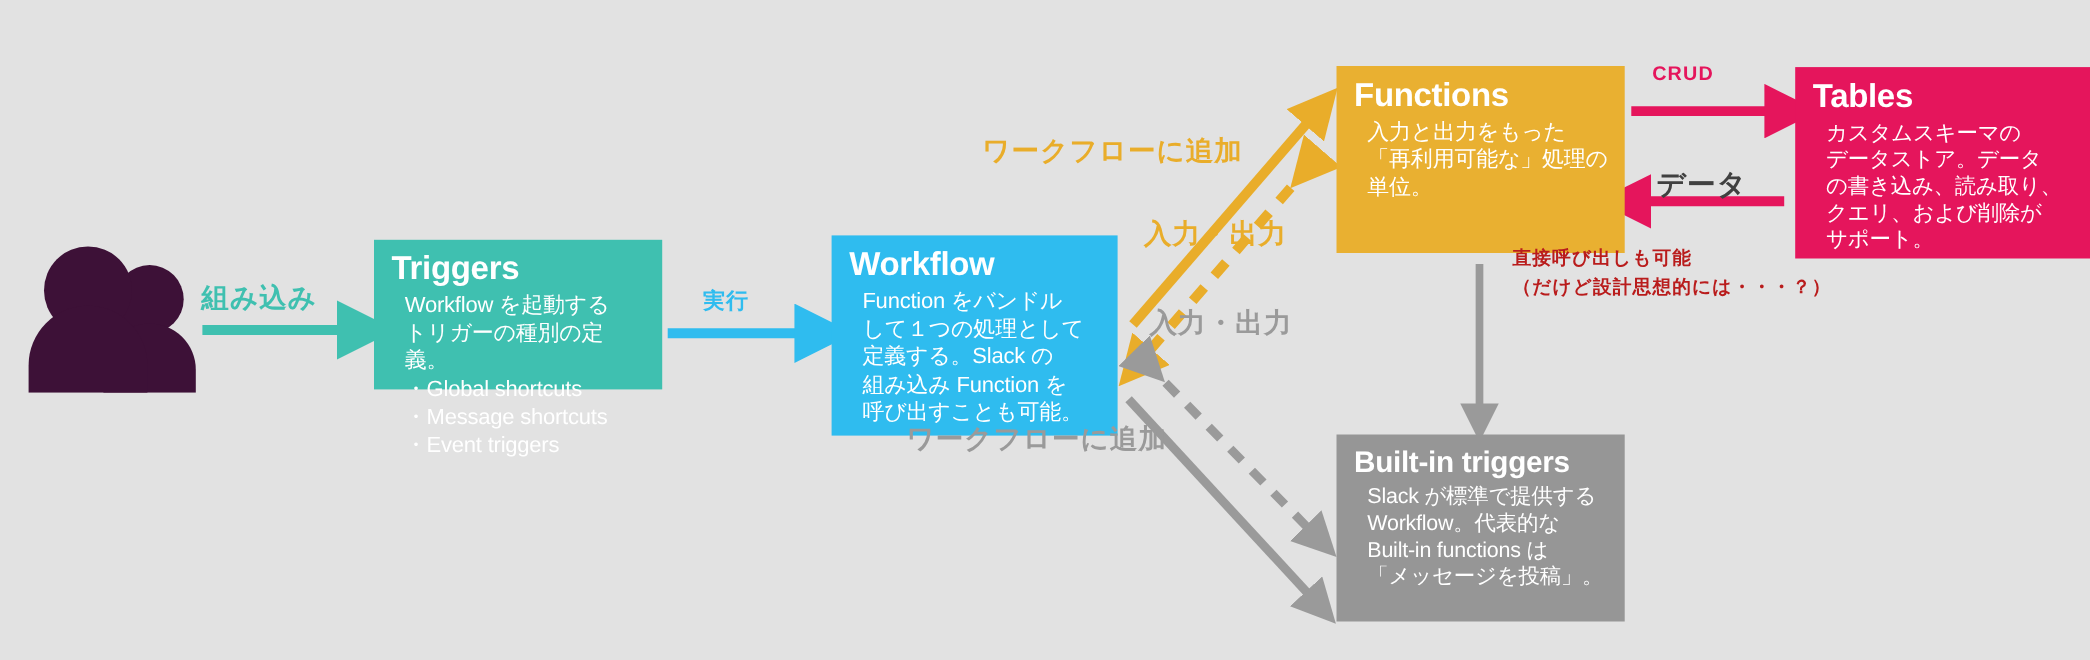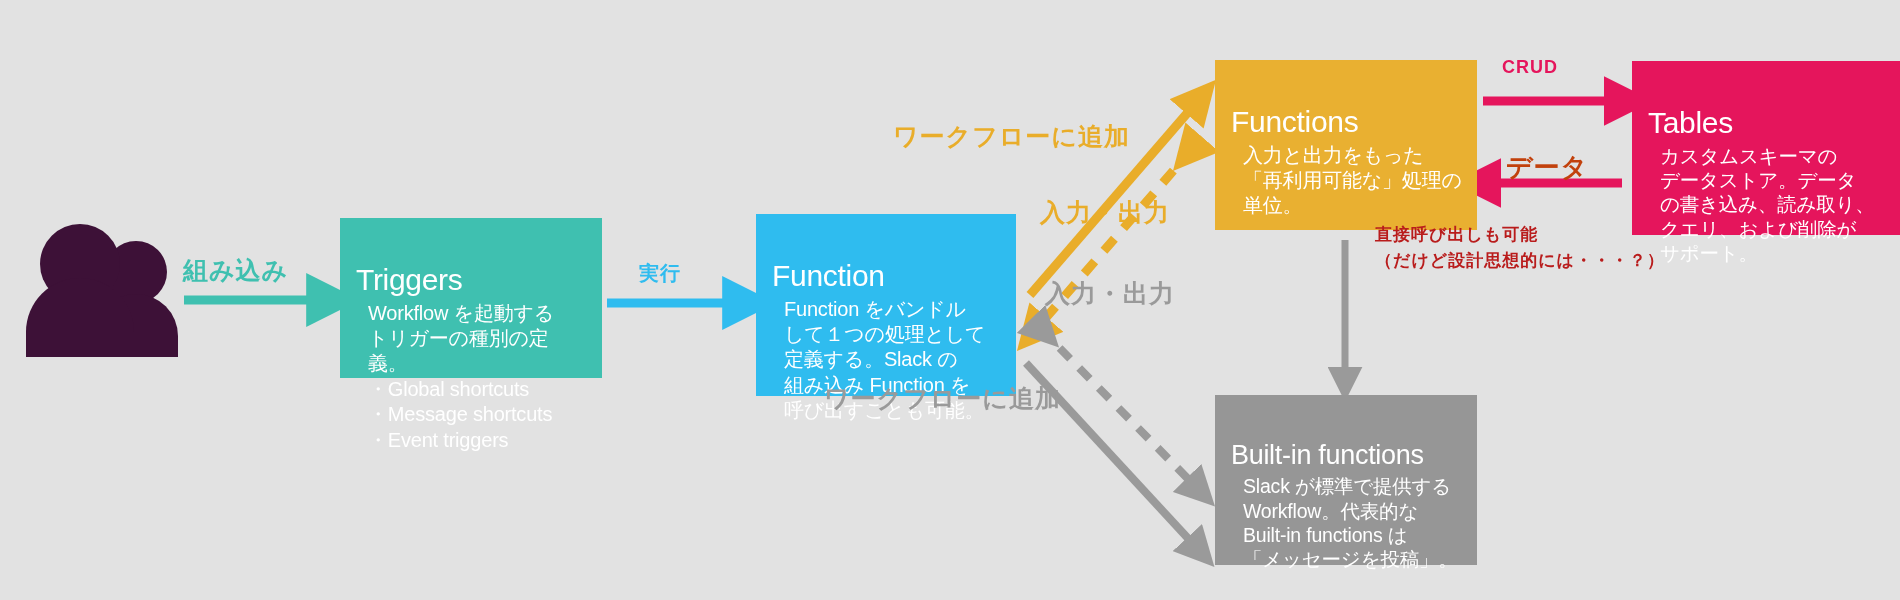--- a/index.html
+++ b/index.html
@@ -20,62 +20,61 @@
     width: 1900px; height: 600px;
     pointer-events: none;
   }
   .node {
     position: absolute;
     box-sizing: border-box;
     color: #ffffff;
     padding: 10px 14px 10px 16px;
   }
   .node-title {
-    font-weight: normal;
+    font-weight: bold;
     font-size: 30px;
     line-height: 1.12;
     letter-spacing: -0.3px;
     margin-bottom: 4px;
     white-space: nowrap;
-    margin-top: 35px;
   }
   .node-body {
     font-size: 20px;
     line-height: 1.27;
     padding-left: 12px;
     white-space: pre-line;
     letter-spacing: -0.2px;
   }
   .node-body-sm {
     font-size: 19.5px;
     line-height: 1.25;
   }
 
   
-  #node-triggers  { left: 340px; top: 218px; width: 262px; height: 160px; background: #3fc0b0; }
+  #node-triggers  { left: 340px; top: 218px; width: 262px; height: 136px; background: #3fc0b0; }
   #node-workflows { left: 756px; top: 214px; width: 260px; height: 182px; background: #2fbcef; }
   #node-functions { left: 1215px; top: 60px;  width: 262px; height: 170px; background: #e9b031; }
   #node-tables    { left: 1632px; top: 61px;  width: 290px; height: 174px; background: #e5155c; }
   #node-builtin   { left: 1215px; top: 395px; width: 262px; height: 170px; background: #969696; }
 
   #node-builtin .node-title { font-size: 27px; }
 
   
   .edge-label {
     position: absolute;
     font-weight: bold;
     white-space: pre-line;
     letter-spacing: 1px;
   }
   #label-action   { left: 183px; top: 254px; font-size: 25px; color: #3fc0b0; }
   #label-execute  { left: 639px; top: 260px; font-size: 20px; color: #2fbcef; }
   #label-add-wf-fn{ left: 893px; top: 120px; font-size: 25px; color: #e9ad2a; }
   #label-io-fn    { left: 1040px; top: 196px; font-size: 25px; color: #e9ad2a; }
   #label-crud     { left: 1502px; top: 57px;  font-size: 18px; color: #e5155c; }
-  #label-data     { left: 1506px; top: 150px; font-size: 26px; color: #c2410c; }
+  #label-data     { left: 1506px; top: 150px; font-size: 26px; color: #404040; }
   #label-direct   { left: 1375px; top: 222px; font-size: 17px; color: #b91c1c; line-height: 1.5; }
   #label-io-bi    { left: 1045px; top: 277px; font-size: 25px; color: #9a9a9a; }
   #label-add-wf-bi{ left: 824px;  top: 382px; font-size: 25px; color: #9a9a9a; }
 
   
   #people-icon {
     position: absolute;
     left: 22px; top: 222px;
     width: 160px; height: 135px;
   }
@@ -151,21 +150,21 @@
   <div class="node" id="node-triggers">
     <div class="node-title">Triggers</div>
     <div class="node-body">Workflow を起動する
 トリガーの種別の定義。
 ・Global shortcuts
 ・Message shortcuts
 ・Event triggers</div>
   </div>
 
   <div class="node" id="node-workflows">
-    <div class="node-title">Function</div>
+    <div class="node-title">Workflow</div>
     <div class="node-body">Function をバンドル
 して１つの処理として
 定義する。Slack の
 組み込み Function を
 呼び出すことも可能。</div>
   </div>
 
   <div class="node" id="node-functions">
     <div class="node-title">Functions</div>
     <div class="node-body">入力と出力をもった
@@ -176,21 +175,21 @@
   <div class="node" id="node-tables">
     <div class="node-title">Tables</div>
     <div class="node-body node-body-sm">カスタムスキーマの
 データストア。データ
 の書き込み、読み取り、
 クエリ、および削除が
 サポート。</div>
   </div>
 
   <div class="node" id="node-builtin">
-    <div class="node-title">Built-in functions</div>
+    <div class="node-title">Built-in triggers</div>
     <div class="node-body node-body-sm">Slack が標準で提供する
 Workflow。代表的な
 Built-in functions は
 「メッセージを投稿」。</div>
   </div>
 
   <div class="edge-label" id="label-action">組み込み</div>
   <div class="edge-label" id="label-execute">実行</div>
   <div class="edge-label" id="label-add-wf-fn">ワークフローに追加</div>
   <div class="edge-label" id="label-io-fn">入力・出力</div>

